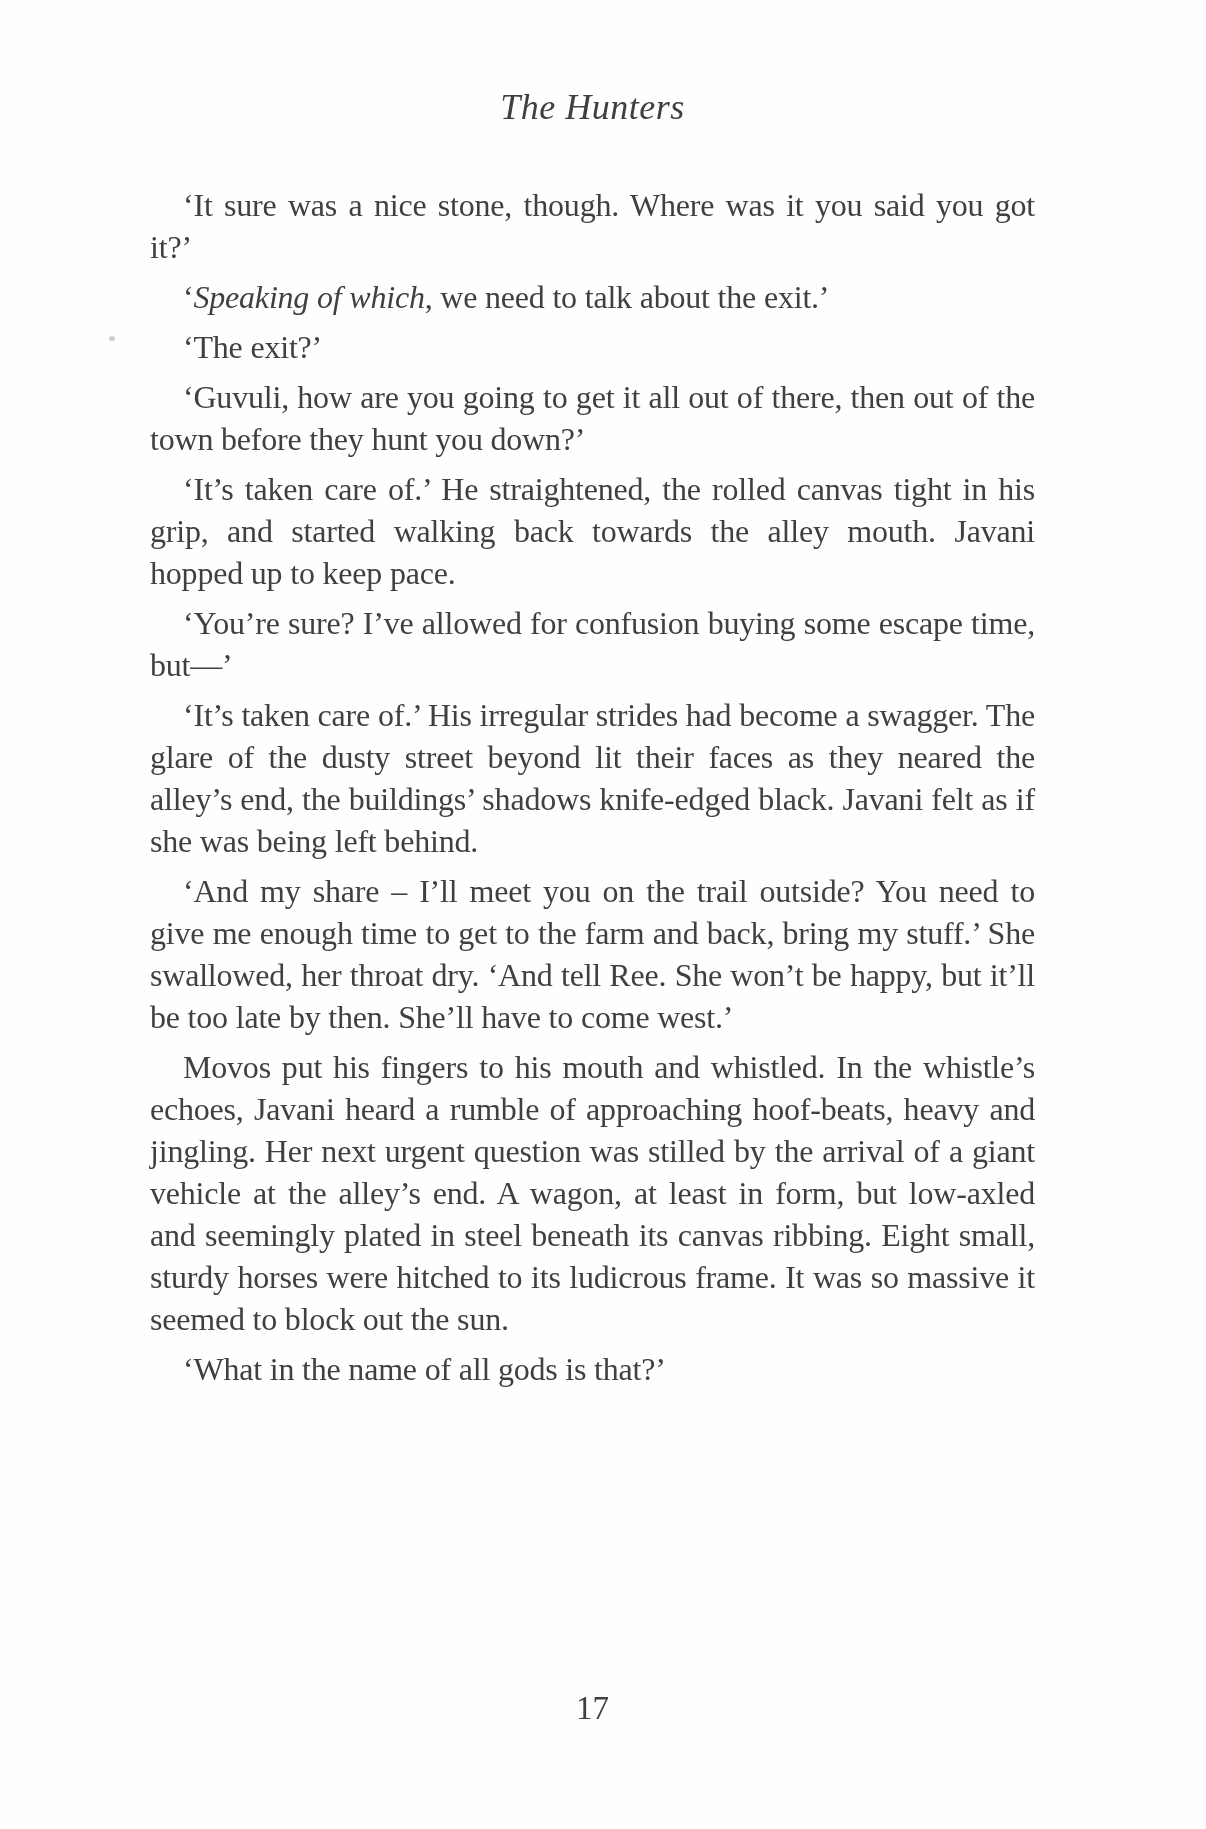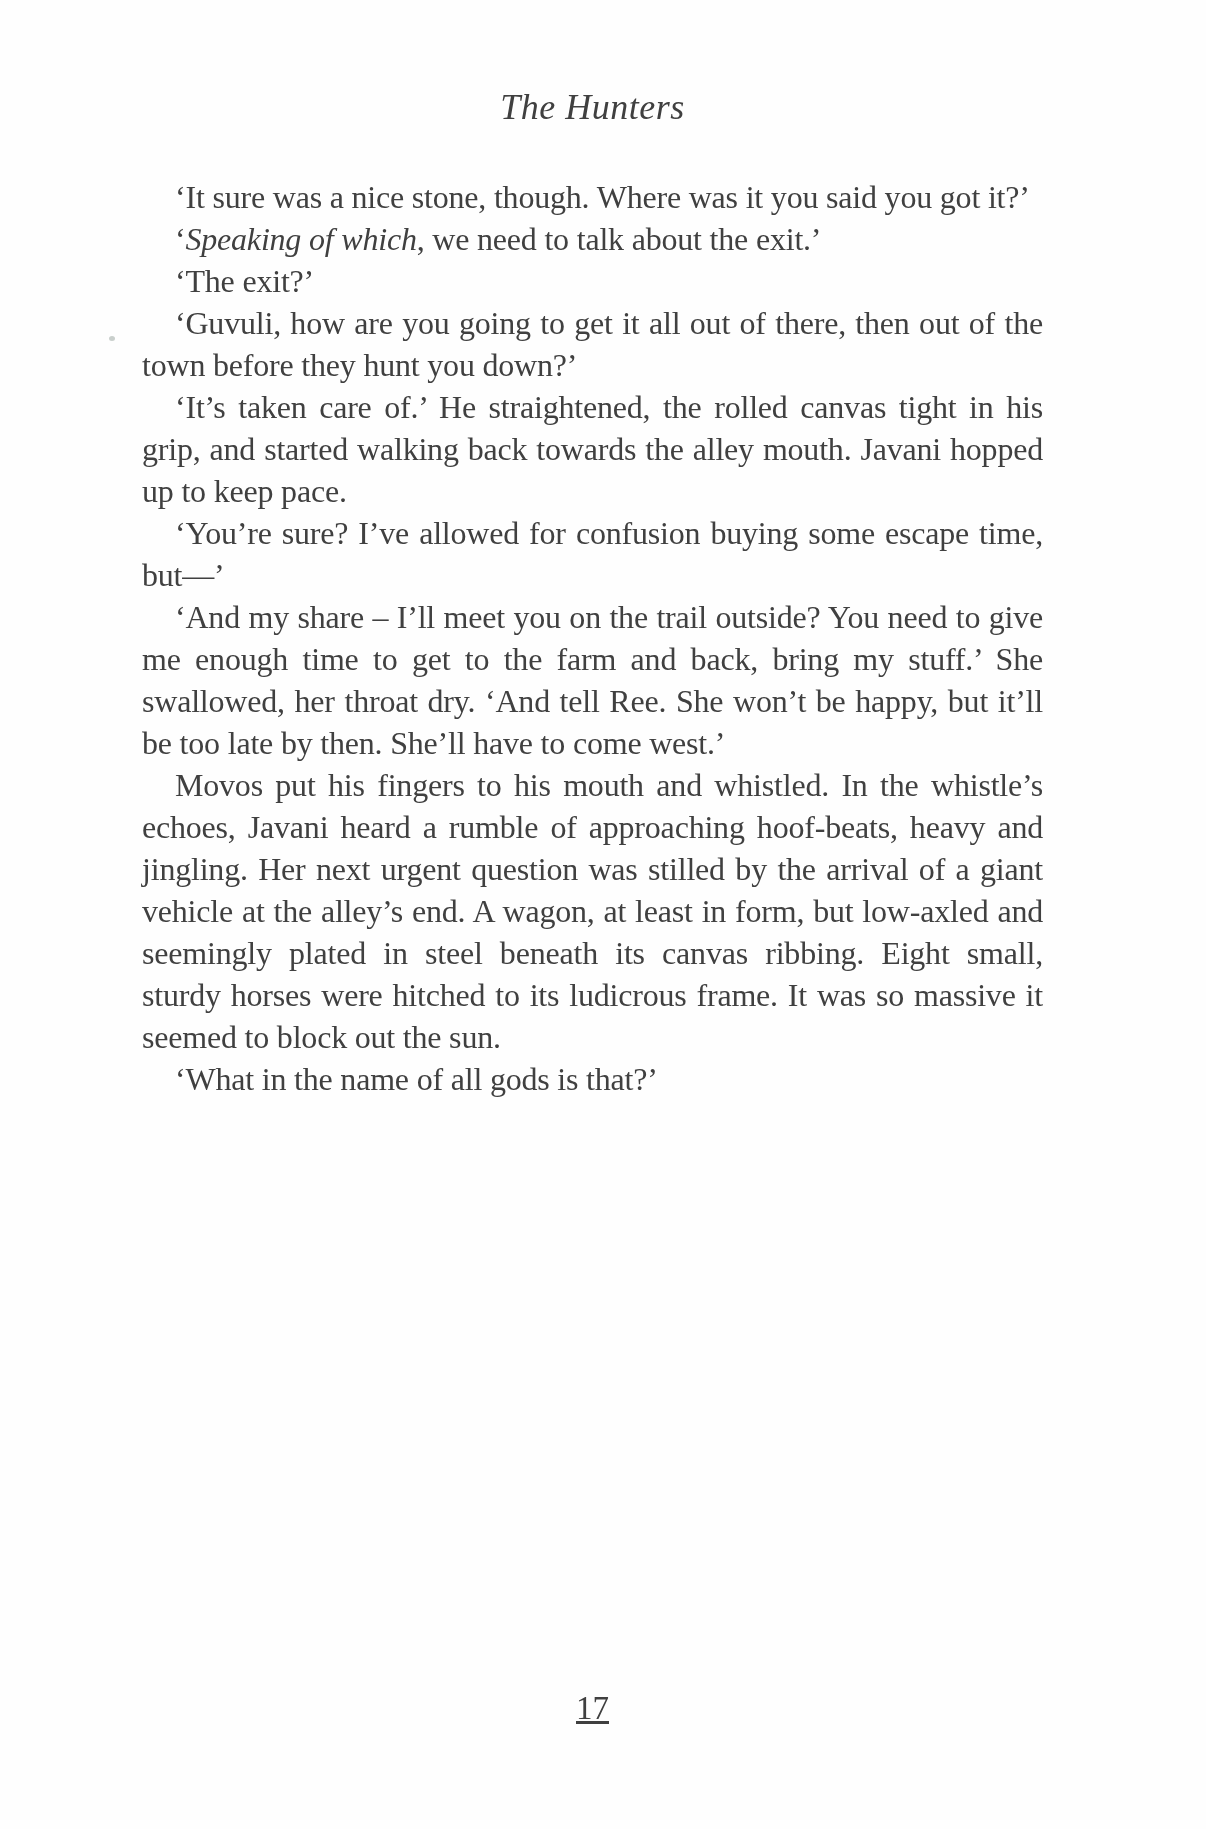--- a/index.html
+++ b/index.html
@@ -30,34 +30,33 @@
     position: absolute;
     top: 176px;
     left: 142px;
     width: 901px;
     font-size: 32px;
     line-height: 42px;
     text-align: justify;
     letter-spacing: -0.2px;
   }
   .body-text p {
-    margin: 0;
+    margin: 8px;
     padding: 0;
     text-indent: 33px;
   }
   .body-text em {
   }
   .page-number {
     position: absolute;
     top: 1690px;
     left: 142px;
     width: 901px;
     text-align: center;
     font-size: 33px;
-    text-decoration: underline;
   }
   .scan-speck {
     position: absolute;
     left: 109px;
     top: 336px;
     width: 6px;
     height: 5px;
     background: #c9cfcc;
     border-radius: 50%;
   }
@@ -68,20 +67,21 @@
 <div class="page">
   <div class="running-header">The Hunters</div>
 
   <div class="body-text">
       <p><span>‘It sure was a nice stone, though. Where was it you said you got it?’</span></p>
       <p><span>‘</span><em>Speaking of which</em><span>, we need to talk about the exit.’</span></p>
       <p><span>‘The exit?’</span></p>
       <p><span>‘Guvuli, how are you going to get it all out of there, then out of the town before they hunt you down?’</span></p>
       <p><span>‘It’s taken care of.’ He straightened, the rolled canvas tight in his grip, and started walking back towards the alley mouth. Javani hopped up to keep pace.</span></p>
       <p><span>‘You’re sure? I’ve allowed for confusion buying some escape time, but—’</span></p>
+      <p><span>‘It’s taken care of.’ His irregular strides had become a swagger. The glare of the dusty street beyond lit their faces as they neared the alley’s end, the buildings’ shadows knife-edged black. Javani felt as if she was being left behind.</span></p>
       <p><span>‘And my share – I’ll meet you on the trail outside? You need to give me enough time to get to the farm and back, bring my stuff.’ She swallowed, her throat dry. ‘And tell Ree. She won’t be happy, but it’ll be too late by then. She’ll have to come west.’</span></p>
       <p><span>Movos put his fingers to his mouth and whistled. In the whistle’s echoes, Javani heard a rumble of approaching hoof-beats, heavy and jingling. Her next urgent question was stilled by the arrival of a giant vehicle at the alley’s end. A wagon, at least in form, but low-axled and seemingly plated in steel beneath its canvas ribbing. Eight small, sturdy horses were hitched to its ludicrous frame. It was so massive it seemed to block out the sun.</span></p>
       <p><span>‘What in the name of all gods is that?’</span></p>
     </div>
 
   <div class="scan-speck"></div>
 
   <div class="page-number">17</div>
 </div>
 

